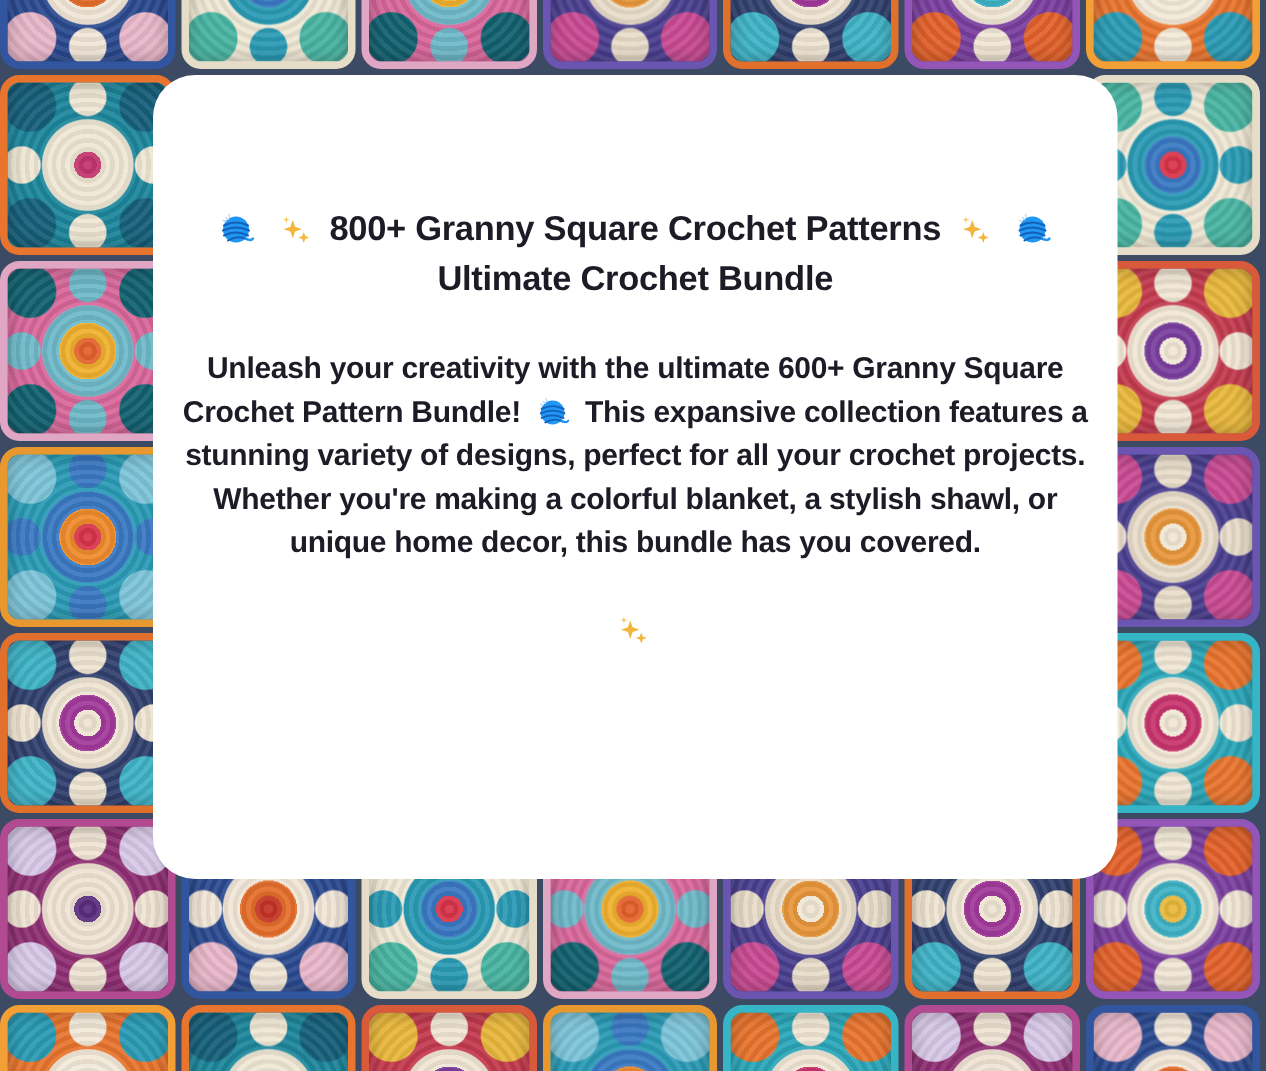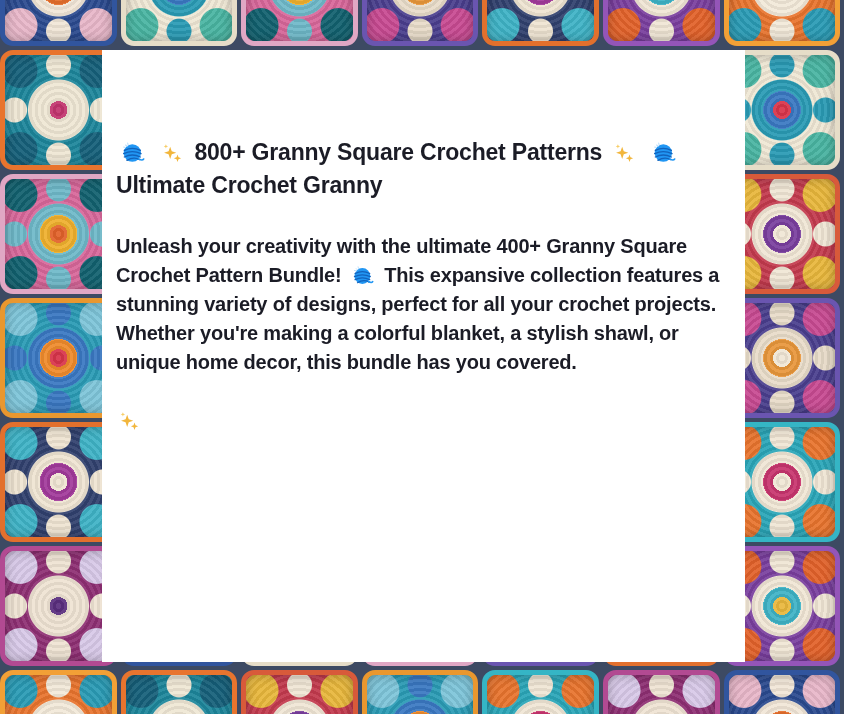--- a/index.html
+++ b/index.html
@@ -14,26 +14,28 @@
   .tile{
     position:absolute;
     border:5px solid transparent;
     border-radius:13px;
     box-sizing:border-box;
     box-shadow:inset 0 0 12px rgba(0,0,0,.28);
   }
   .card{
     position:absolute;
     left:102px;top:50px;
-    width:643px;height:612px;
+    width:643px;height:536px;
     box-sizing:border-box;
     background:var(--card-bg,#ffffff);
     color:var(--text-color,#1b1c26);
+    text-align:center;
     padding:86px 14px 0;
     font-weight:bold;
+    border-radius:28px;
   }
   .title{
     font-size:23px;
     line-height:33px;
     letter-spacing:-0.2px;
     margin:0 0 30px;
   }
   .title-line1{white-space:nowrap;}
   .para{
     font-size:20px;
@@ -131,25 +133,25 @@
         <span class="icon">
           <svg width="24" height="24" viewBox="0 0 36 36">
             <circle cx="17" cy="18" r="13" fill="#2196F3"></circle>
             <path d="M5 14 Q17 8 29 14 M4 19 Q17 13 30 19 M5 24 Q17 18 29 24 M9 29 Q19 23 28 28" stroke="#1262BB" stroke-width="2" fill="none" stroke-linecap="round"></path>
             <path d="M27 27 q5 3 7 0" stroke="#2196F3" stroke-width="2.4" fill="none" stroke-linecap="round"></path>
             <path d="M7 6 l2 2 M10 3 l0.6 2.6 M4 9 l2.6 0.6" stroke="#BBDEFB" stroke-width="1.6" stroke-linecap="round"></path>
           </svg>
         </span>
       </span>
       <br>
-      <span>Ultimate Crochet Granny</span>
+      <span>Ultimate Crochet Bundle</span>
     </h1>
 
     <p class="para">
-      <span>Unleash your creativity with the ultimate 400+ Granny Square Crochet Pattern Bundle!</span>
+      <span>Unleash your creativity with the ultimate 600+ Granny Square Crochet Pattern Bundle!</span>
       <span class="icon">
         <svg width="22" height="22" viewBox="0 0 36 36">
           <circle cx="17" cy="18" r="13" fill="#2196F3"></circle>
           <path d="M5 14 Q17 8 29 14 M4 19 Q17 13 30 19 M5 24 Q17 18 29 24 M9 29 Q19 23 28 28" stroke="#1262BB" stroke-width="2" fill="none" stroke-linecap="round"></path>
           <path d="M27 27 q5 3 7 0" stroke="#2196F3" stroke-width="2.4" fill="none" stroke-linecap="round"></path>
           <path d="M7 6 l2 2 M10 3 l0.6 2.6 M4 9 l2.6 0.6" stroke="#BBDEFB" stroke-width="1.6" stroke-linecap="round"></path>
         </svg>
       </span>
       <span>This expansive collection features a stunning variety of designs, perfect for all your crochet projects. Whether you're making a colorful blanket, a stylish shawl, or unique home decor, this bundle has you covered.</span>
     </p>

